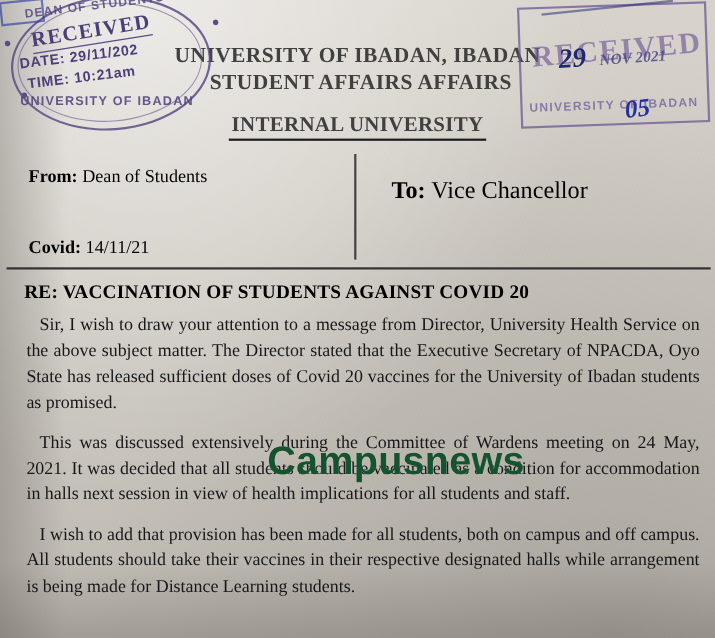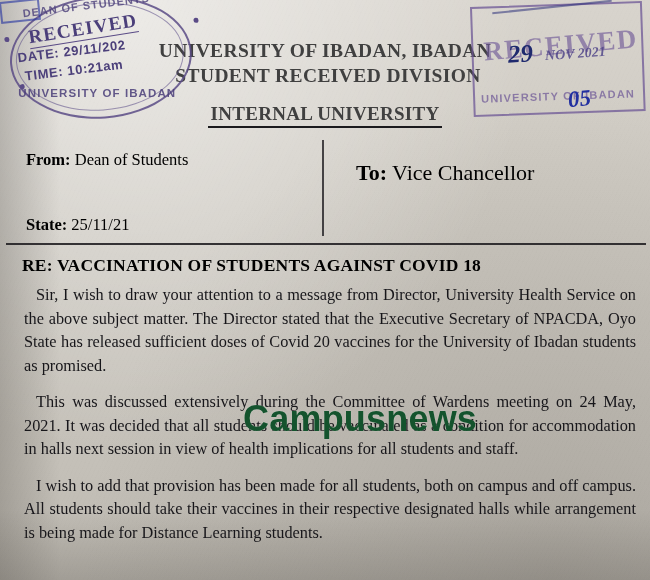--- a/index.html
+++ b/index.html
@@ -282,44 +282,44 @@
 <body>
 
 <div id="page">
   <div class="paper"></div>
   <div class="paper-noise"></div>
   <div class="shadow-left"></div>
   <div class="shadow-bottom"></div>
 
   <div class="header">
     <div class="org-line1">UNIVERSITY OF IBADAN, IBADAN</div>
-    <div class="org-line2">STUDENT RECEIVED DIVISION</div>
+    <div class="org-line2">STUDENT AFFAIRS AFFAIRS</div>
     <div class="memo-title">INTERNAL UNIVERSITY</div>
   </div>
 
   <div class="fromto">
     <div class="from-block">
       <span class="lbl-bold">From:</span>
       <span>Dean of Students</span>
     </div>
     <div class="to-block">
       <span class="lbl-bold">To:</span>
       <span>Vice Chancellor</span>
     </div>
   </div>
 
   <div class="date-block">
-    <span class="lbl-bold">State:</span>
-    <span>25/11/21</span>
+    <span class="lbl-bold">Covid:</span>
+    <span>14/11/21</span>
   </div>
 
   <div class="vrule"></div>
   <div class="hrule"></div>
 
-  <div class="subject">RE: VACCINATION OF STUDENTS AGAINST COVID 18</div>
+  <div class="subject">RE: VACCINATION OF STUDENTS AGAINST COVID 20</div>
 
   <div class="body">
     <p class="para p1">Sir, I wish to draw your attention to a message from Director, University Health Service on the above subject matter. The Director stated that the Executive Secretary of NPACDA, Oyo State has released sufficient doses of Covid 20 vaccines for the University of Ibadan students as promised.</p>
     <p class="para p3">This was discussed extensively during the Committee of Wardens meeting on 24 May, 2021. It was decided that all students should be vaccinated as a condition for accommodation in halls next session in view of health implications for all students and staff.</p>
     <p class="para p4">I wish to add that provision has been made for all students, both on campus and off campus. All students should take their vaccines in their respective designated halls while arrangement is being made for Distance Learning students.</p>
   </div>
 
   <div class="watermark">Campusnews</div>
 
   <div class="stamp stamp-received">

